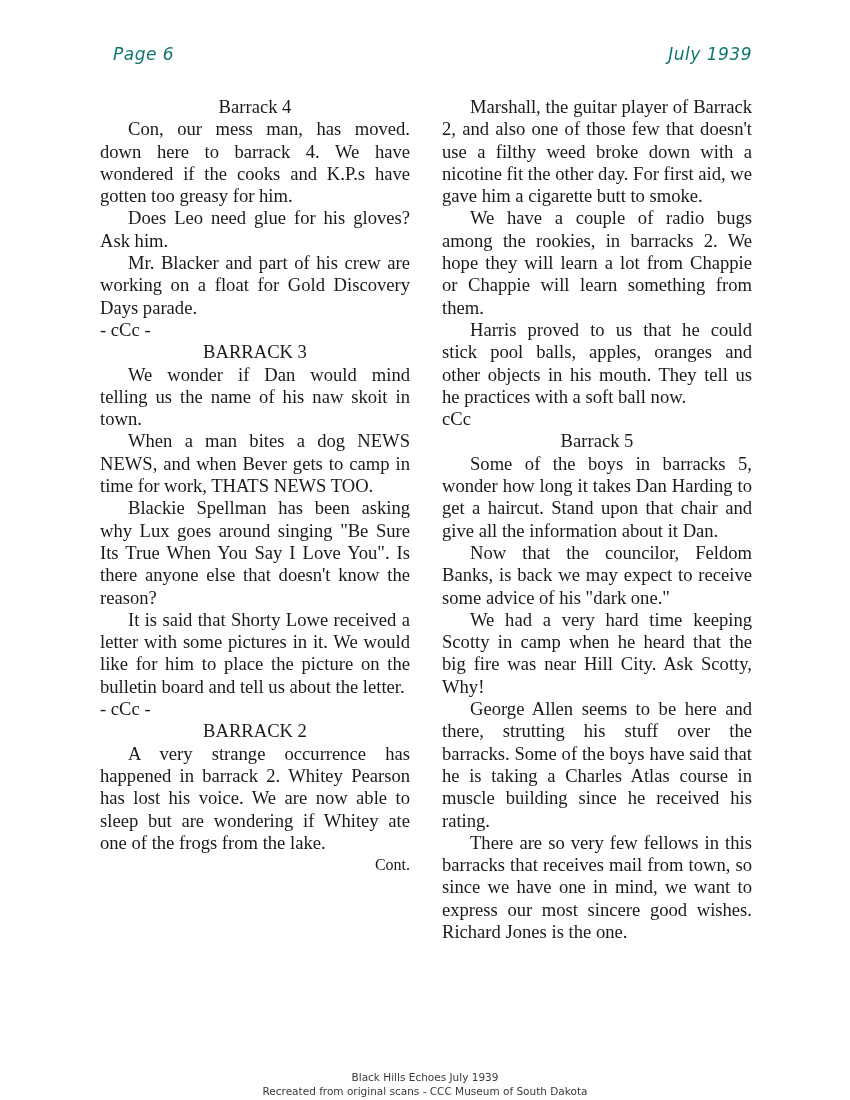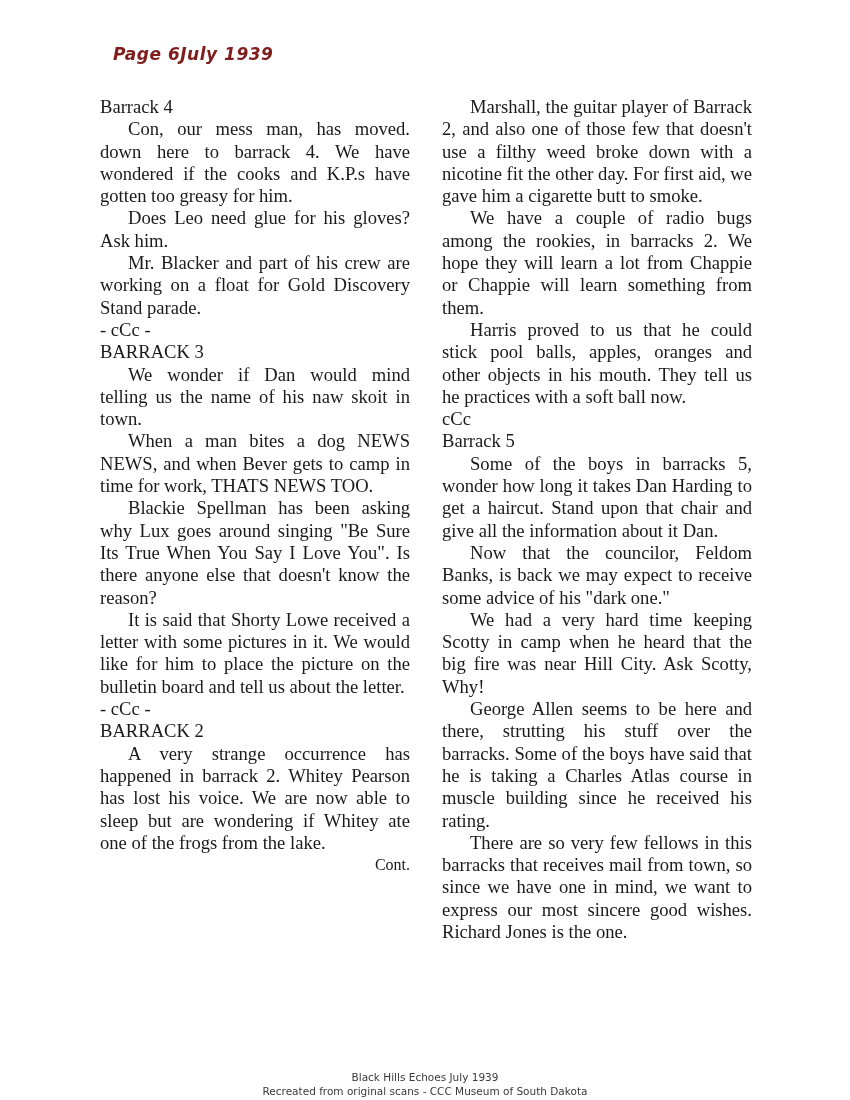--- a/index.html
+++ b/index.html
@@ -23,28 +23,27 @@
   }
 
   
   .running-head {
     position: absolute;
     top: 44px;
     left: 113px;
     right: 98px;
     height: 30px;
     display: flex;
-    justify-content: flex-start;
+    justify-content: space-between;
     align-items: baseline;
     font-family: "DejaVu Sans", "Liberation Sans", sans-serif;
     font-size: 17px;
     font-style: italic;
     letter-spacing: 0.5px;
-    color: #7f1d1d;
-    font-weight: bold;
+    color: #0f766e;
   }
   .running-head .rh-left  { text-align: left; }
   .running-head .rh-right { text-align: right; }
 
   
   .columns {
     position: absolute;
     top: 96px;
     left: 100px;
     width: 652px;
@@ -53,21 +52,21 @@
     justify-content: space-between;
   }
   .column {
     width: 310px;
     box-sizing: border-box;
   }
 
   .heading {
     font-size: 18.6px;
     line-height: 22.3px;
-    text-align: left;
+    text-align: center;
     margin: 0;
     white-space: pre;
   }
   .para {
     font-size: 18.6px;
     line-height: 22.3px;
     text-align: justify;
     text-justify: inter-word;
     text-indent: 28px;
     margin: 0;
@@ -109,21 +108,21 @@
   <div class="running-head">
     <span class="rh-left">Page 6</span>
     <span class="rh-right">July 1939</span>
   </div>
 
   <div class="columns">
     <div class="column" id="col-left">
         <p class="heading">Barrack 4</p>
         <p class="para">Con, our mess man, has moved. down here to barrack 4. We have wondered if the cooks and K.P.s have gotten too greasy for him.</p>
         <p class="para">Does Leo need glue for his gloves? Ask him.</p>
-        <p class="para">Mr. Blacker and part of his crew are working on a float for Gold Discovery Stand parade.</p>
+        <p class="para">Mr. Blacker and part of his crew are working on a float for Gold Discovery Days parade.</p>
         <p class="divider">- cCc -</p>
         <p class="heading">BARRACK 3</p>
         <p class="para">We wonder if Dan would mind telling us the name of his naw skoit in town.</p>
         <p class="para">When a man bites a dog NEWS NEWS, and when Bever gets to camp in time for work, THATS NEWS TOO.</p>
         <p class="para">Blackie Spellman has been asking why Lux goes around singing "Be Sure Its True When You Say I Love You". Is there anyone else that doesn't know the reason?</p>
         <p class="para">It is said that Shorty Lowe received a letter with some pictures in it. We would like for him to place the picture on the bulletin board and tell us about the letter.</p>
         <p class="divider">- cCc -</p>
         <p class="heading">BARRACK 2</p>
         <p class="para">A very strange occurrence has happened in barrack 2. Whitey Pearson has lost his voice. We are now able to sleep but are wondering if Whitey ate one of the frogs from the lake.</p>
         <p class="contd">Cont.</p>

